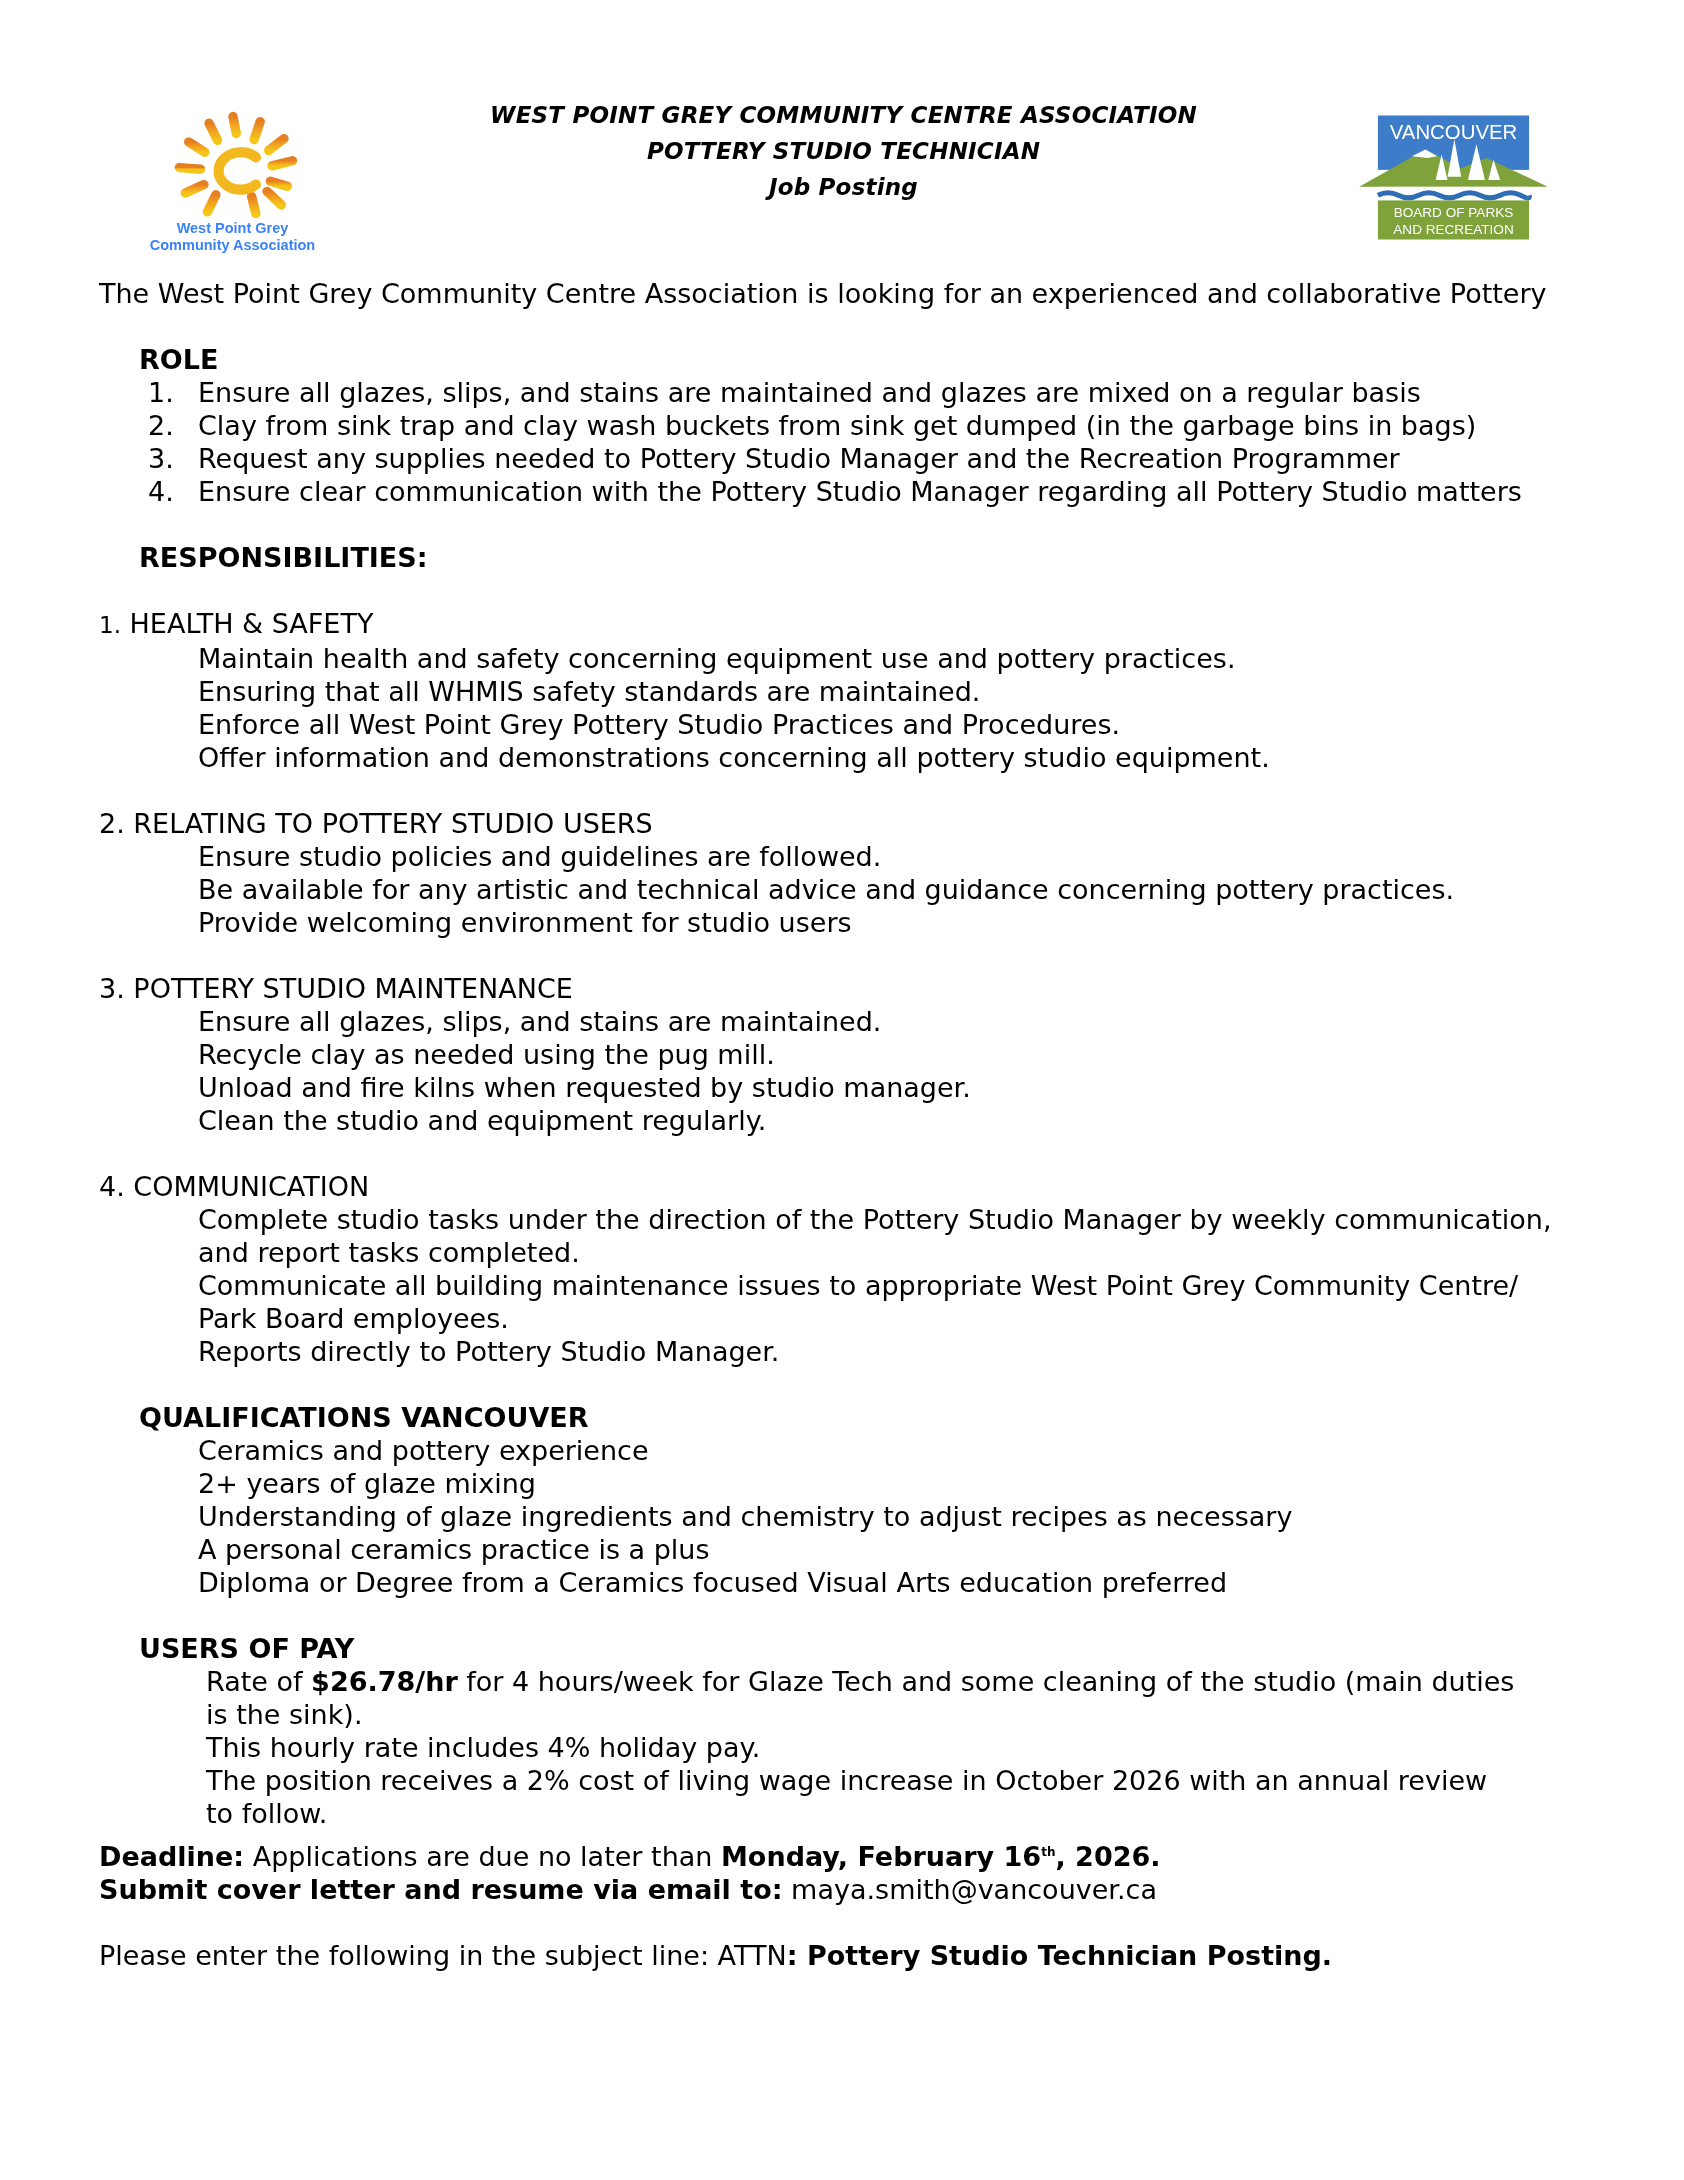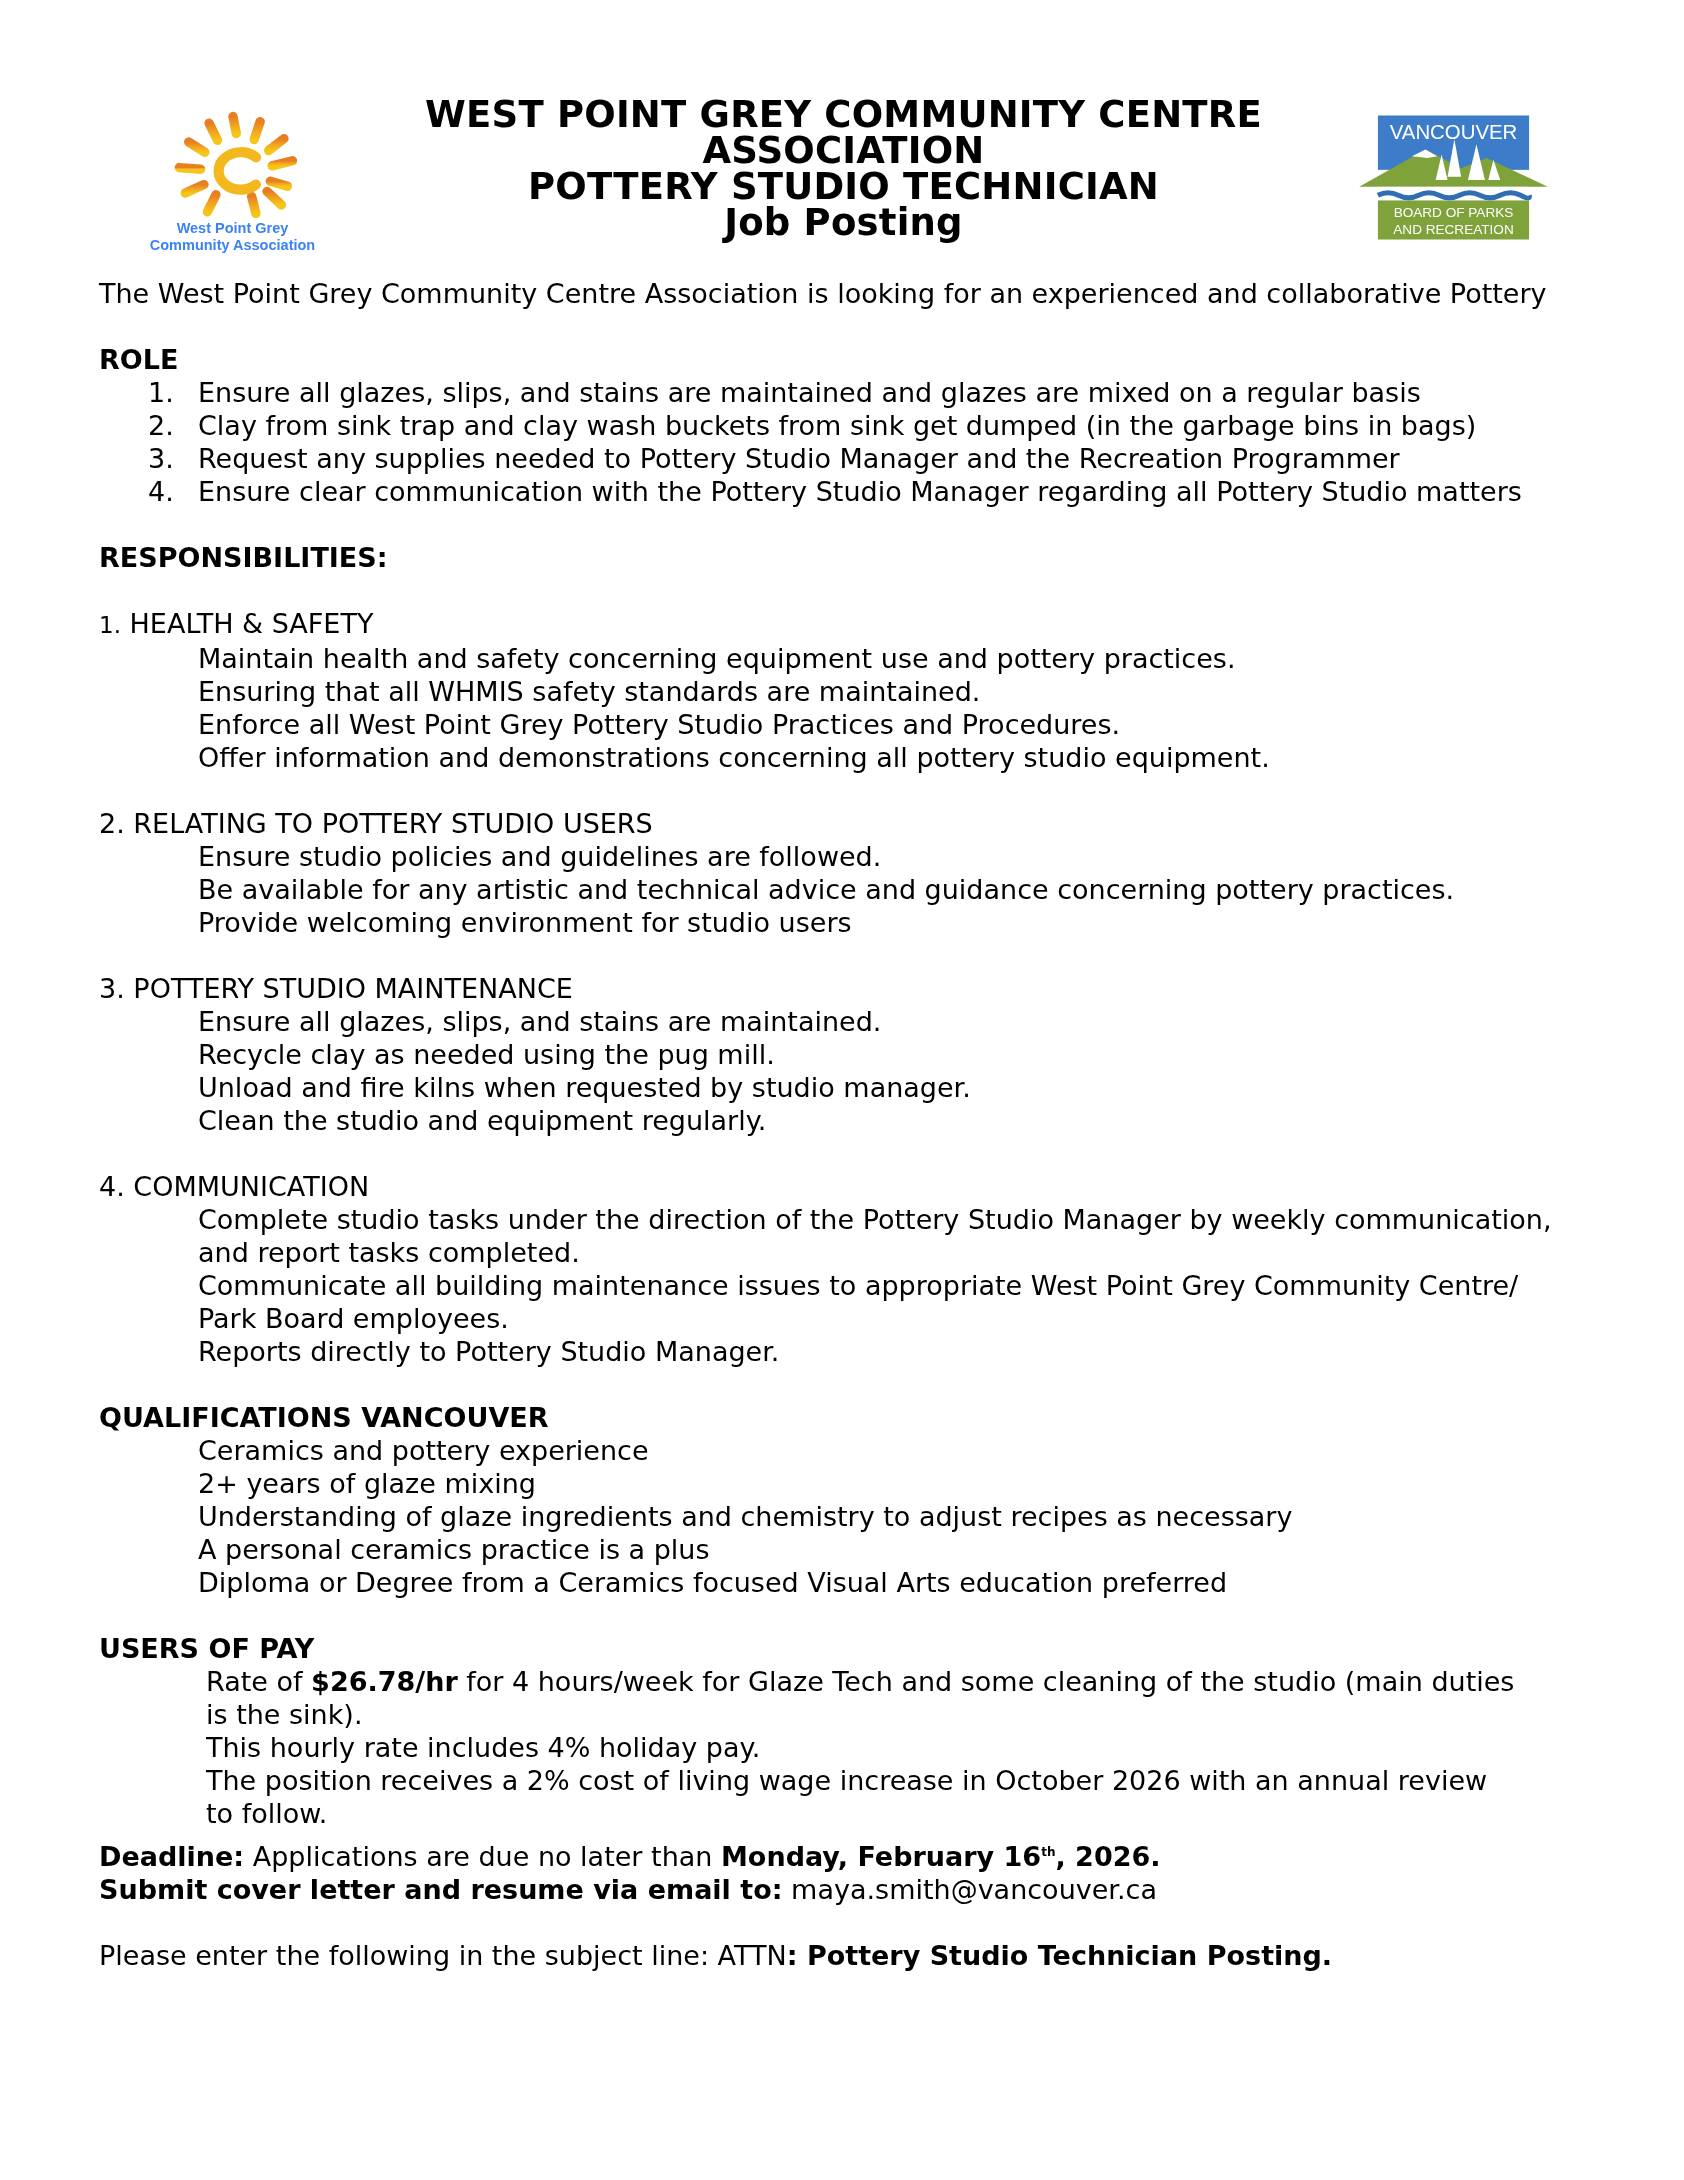--- a/index.html
+++ b/index.html
@@ -12,27 +12,27 @@
   
   .header { position: absolute; left: 0; top: 94px; width: 1685px; height: 170px; }
   .logo-left { position: absolute; left: 141px; top: 6.8px; width: 183px; height: 162px; }
   .logo-left svg { display: block; }
   .logo-left .cap {
     position: absolute; left: 0; width: 183px; text-align: center;
     font-family: "Liberation Sans", sans-serif; font-weight: bold; font-size: 14.5px; color: #3b82f6; line-height: 17px;
   }
   .logo-right { position: absolute; left: 1359px; top: 12.8px; width: 189px; height: 141px; }
   .title-block { position: absolute; left: 341px; top: 3.4px; width: 1005px; text-align: center; }
-  .title-line { font-weight: bold; font-size: 37px; line-height: 36px; letter-spacing: 0.2px; }
+  .title-line { font-weight: bold; font-size: 23px; line-height: 36px; letter-spacing: 0.2px; font-style: italic; }
 
   
   .content { position: absolute; left: 99px; top: 277px; width: 1516px; font-size: 27px; line-height: 33px; }
   .p { margin: 0; }
   .gap-1 { height: 33px; }
-  .heading { font-weight: bold; }
+  .heading { font-weight: bold; margin-left: 40px; }
   .role-list { margin: 0; padding: 0; list-style: none; }
   .role-list li { position: relative; padding-left: 99px; }
   .role-list .num { position: absolute; left: 49px; }
   .subhead .small-num { font-size: 23px; }
   .indent { padding-left: 99px; }
   .indent2 { padding-left: 107px; }
   .b { font-weight: bold; }
   sup { font-size: 12px; line-height: 0; vertical-align: 10.2px; font-weight: bold; }
 </style>
 </head>

